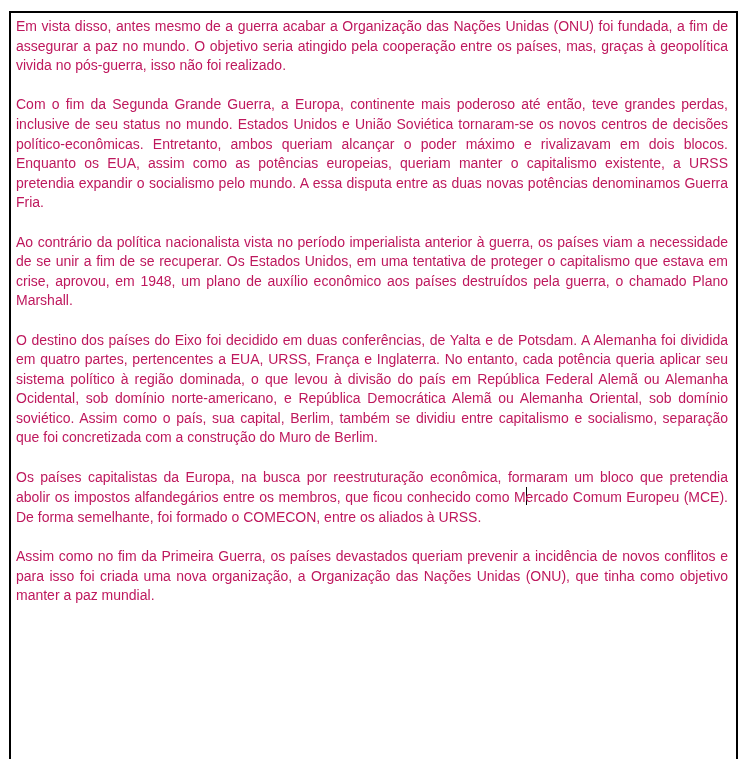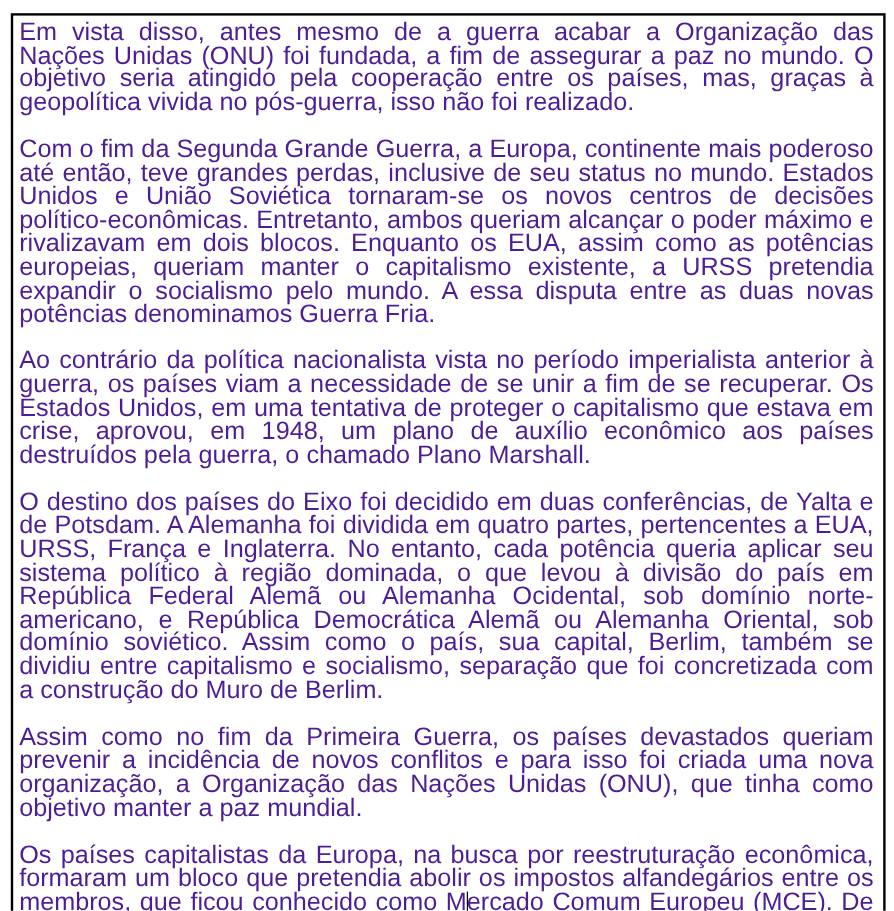--- a/index.html
+++ b/index.html
@@ -18,23 +18,23 @@
     top: 11px;
     width: 729px;
     height: 800px; 
     border: 2px solid #000000;
     background: #ffffff;
     padding: 4px 8px 0 5px;
     cursor: text;
   }
   .doc-text p {
     margin: 0 0 19.6px 0;
-    font-size: 21px;
+    font-size: 14px;
     line-height: 19.6px;
-    color: #4c1d95;
+    color: #be185d;
     text-align: justify;
   }
   .misspelled {
     text-decoration-style: wavy;
     text-decoration-color: #e00000;
     text-decoration-thickness: 1px;
     text-underline-offset: 2px;
   }
   .caret {
     display: inline-block;
@@ -52,18 +52,18 @@
   <div class="doc-text">
 
     <p>Em vista disso, antes mesmo de a guerra acabar a Organização das Nações Unidas (ONU) foi fundada, a fim de assegurar a paz no mundo. O objetivo seria atingido pela cooperação entre os países, mas, graças à geopolítica vivida no pós-guerra, isso não foi realizado.</p>
 
     <p>Com o fim da Segunda Grande Guerra, a Europa, continente mais poderoso até então, teve grandes perdas, inclusive de seu status no mundo. Estados Unidos e União Soviética tornaram-se os novos centros de decisões político-econômicas. Entretanto, ambos queriam alcançar o poder máximo e rivalizavam em dois blocos. Enquanto os EUA, assim como as potências europeias, queriam manter o capitalismo existente, a URSS pretendia expandir o socialismo pelo mundo. A essa disputa entre as duas novas potências denominamos Guerra Fria.</p>
 
     <p>Ao contrário da política nacionalista vista no período imperialista anterior à guerra, os países viam a necessidade de se unir a fim de se recuperar. Os Estados Unidos, em uma tentativa de proteger o capitalismo que estava em crise, aprovou, em 1948, um plano de auxílio econômico aos países destruídos pela guerra, o chamado Plano Marshall.</p>
 
     <p><span>O destino dos países do Eixo foi decidido em duas conferências, de </span><span class="misspelled">Yalta</span><span> e de Potsdam. A Alemanha foi dividida em quatro partes, pertencentes a EUA, URSS, França e Inglaterra. No entanto, cada potência queria aplicar seu sistema político à região dominada, o que levou à divisão do país em República Federal Alemã ou Alemanha Ocidental, sob domínio norte-americano, e República Democrática Alemã ou Alemanha Oriental, sob domínio soviético. Assim como o país, sua capital, Berlim, também se dividiu entre capitalismo e socialismo, separação que foi concretizada com a construção do Muro de Berlim.</span></p>
 
+    <p><span>Os países capitalistas da Europa, na busca por reestruturação econômica, formaram um bloco que pretendia abolir os impostos alfandegários entre os membros, que ficou conhecido como M</span><span class="caret"></span><span>ercado Comum Europeu (MCE). De forma semelhante, foi formado o COMECON, entre os aliados à URSS.</span></p>
+
     <p>Assim como no fim da Primeira Guerra, os países devastados queriam prevenir a incidência de novos conflitos e para isso foi criada uma nova organização, a Organização das Nações Unidas (ONU), que tinha como objetivo manter a paz mundial.</p>
-
-    <p><span>Os países capitalistas da Europa, na busca por reestruturação econômica, formaram um bloco que pretendia abolir os impostos alfandegários entre os membros, que ficou conhecido como M</span><span class="caret"></span><span>ercado Comum Europeu (MCE). De forma semelhante, foi formado o COMECON, entre os aliados à URSS.</span></p>
 
   </div>
 </div>
 
 </body></html>

